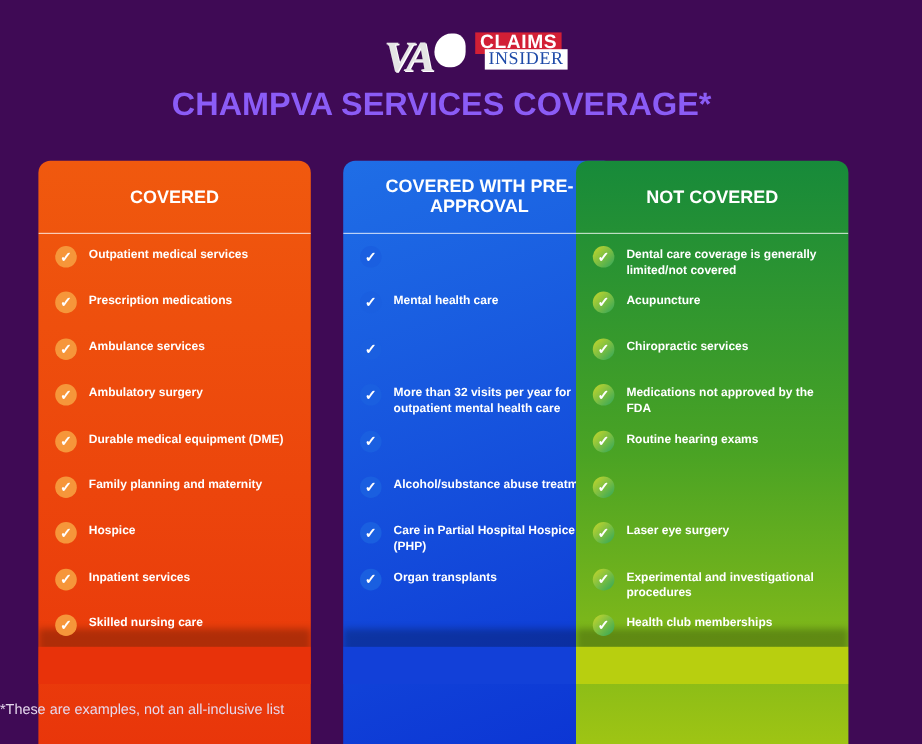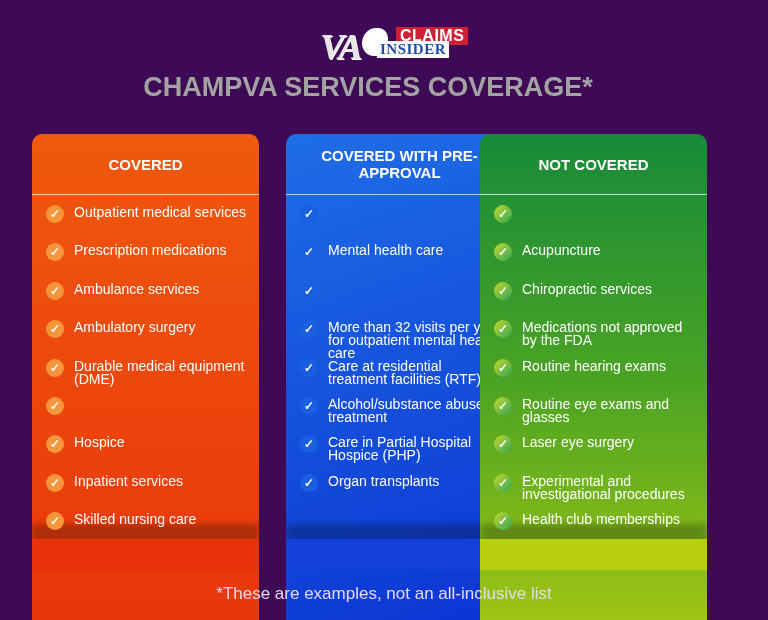--- a/index.html
+++ b/index.html
@@ -1,39 +1,39 @@
 <!DOCTYPE html>
 <html><head>
 <meta charset="utf-8">
 <style>
 *{margin:0;padding:0;box-sizing:border-box}
 body{width:768px;height:620px;background:#3f0a55;font-family:"Liberation Sans",sans-serif;position:relative;overflow:hidden}
 .logo{position:absolute;left:304px;top:24px;width:160px;height:40px}
 .logo .va{position:absolute;left:16px;top:2px;font-family:"Liberation Serif",serif;font-weight:bold;font-style:italic;font-size:36px;color:#e5e5e5;letter-spacing:-3px;text-shadow:1px 1px 0 #fff}
 .logo .eagle{position:absolute;left:58px;top:4px;width:26px;height:28px;background:#fff;border-radius:60% 40% 50% 50%}
 .logo .claims{position:absolute;left:92px;top:3px;font-weight:bold;font-size:16px;color:#fff;background:#d21f35;padding:0 4px;letter-spacing:0.5px}
-.logo .insider{position:absolute;left:73px;top:17px;font-family:"Liberation Serif",serif;font-weight:bold;font-size:15px;color:#1e4aa8;background:#fff;padding:0 3px;letter-spacing:0.5px}
-.title{position:absolute;left:0;width:736px;top:72px;text-align:center;color:#a3a3a3;font-weight:bold;font-size:27px}
+.logo .insider{position:absolute;left:100px;top:17px;font-family:"Liberation Serif",serif;font-weight:normal;font-size:15px;color:#1e4aa8;background:#fff;padding:0 3px;letter-spacing:0.5px}
+.title{position:absolute;left:0;width:736px;top:72px;text-align:center;color:#8b5cf6;font-weight:bold;font-size:27px}
 .card{position:absolute;top:134px;width:227px;height:542px;border-radius:10px;overflow:hidden}
 .card.c1{left:32px;background:linear-gradient(180deg,#f0590e 0%,#e8320a 100%)}
 .card.c2{left:286px;background:linear-gradient(160deg,#1f6ee6 0%,#0a2fd2 100%)}
 .card.c3{left:480px;background:linear-gradient(180deg,#178a3a 0%,#4aa324 45%,#b2cc10 100%)}
 .card .shadow{position:absolute;left:0;right:0;top:390px;height:28px;background:rgba(0,0,0,0.25);filter:blur(3px);border-radius:0 0 12px 12px}
 .card .lower{position:absolute;left:0;right:0;top:405px;height:31px}
 .c1 .lower{background:#e8320a}.c2 .lower{background:#1240d8}.c3 .lower{background:#b8cf0f}
 .head{height:60px;display:flex;align-items:center;justify-content:center;text-align:center;color:#fff;font-weight:bold;font-size:15px;line-height:17px;padding:0 20px}
 .rule{height:1px;background:rgba(255,255,255,0.7);margin:0 0}
 .items{position:relative;padding-top:11px}
 .item{display:flex;align-items:flex-start;padding:0 12px 0 14px;height:38.4px}
 .ck{flex:0 0 18px;height:18px;border-radius:50%;margin-right:10px;display:flex;align-items:center;justify-content:center;color:#fff;font-size:12px;font-weight:bold;margin-top:-1px}
 .c1 .ck{background:#f6963a}
 .c2 .ck{background:#1a5fe0}
 .c3 .ck{background:linear-gradient(135deg,#c9d82a,#2fa55a)}
-.txt{color:#fff;font-size:14px;line-height:13px;font-weight:normal}
-.foot{position:absolute;left:0;width:768px;top:584px;text-align:center;color:#e6d9ee;font-size:17px}
+.txt{color:#fff;font-size:10px;line-height:13px;font-weight:bold}
+.foot{position:absolute;left:0;width:768px;top:584px;color:#e6d9ee;font-size:12px}
 </style>
 </head>
 <body>
 
 <div class="logo">
   <span class="va">VA</span>
   <span class="eagle"></span>
   <span class="claims">CLAIMS</span>
   <span class="insider">INSIDER</span>
 </div>
@@ -61,20 +61,21 @@
       <div class="item">
         <span class="ck">✓</span>
         <span class="txt">Ambulatory surgery</span>
       </div>
       <div class="item">
         <span class="ck">✓</span>
         <span class="txt">Durable medical equipment (DME)</span>
       </div>
       <div class="item">
         <span class="ck">✓</span>
+        <span class="txt">Family planning and maternity</span>
       </div>
       <div class="item">
         <span class="ck">✓</span>
         <span class="txt">Hospice</span>
       </div>
       <div class="item">
         <span class="ck">✓</span>
         <span class="txt">Inpatient services</span>
       </div>
       <div class="item">
@@ -98,21 +99,20 @@
       </div>
       <div class="item">
         <span class="ck">✓</span>
       </div>
       <div class="item">
         <span class="ck">✓</span>
         <span class="txt">More than 32 visits per year for outpatient mental health care</span>
       </div>
       <div class="item">
         <span class="ck">✓</span>
-        <span class="txt">Care at residential treatment facilities (RTF)</span>
       </div>
       <div class="item">
         <span class="ck">✓</span>
         <span class="txt">Alcohol/substance abuse treatment</span>
       </div>
       <div class="item">
         <span class="ck">✓</span>
         <span class="txt">Care in Partial Hospital Hospice (PHP)</span>
       </div>
       <div class="item">
@@ -122,40 +122,40 @@
     </div>
 </div>
 <div class="card c3">
   <div class="shadow"></div>
     <div class="lower"></div>
   <div class="head">NOT COVERED</div>
   <div class="rule"></div>
   <div class="items">
       <div class="item">
         <span class="ck">✓</span>
+        <span class="txt">Dental care coverage is generally limited/not covered</span>
       </div>
       <div class="item">
         <span class="ck">✓</span>
         <span class="txt">Acupuncture</span>
       </div>
       <div class="item">
         <span class="ck">✓</span>
         <span class="txt">Chiropractic services</span>
       </div>
       <div class="item">
         <span class="ck">✓</span>
         <span class="txt">Medications not approved by the FDA</span>
       </div>
       <div class="item">
         <span class="ck">✓</span>
         <span class="txt">Routine hearing exams</span>
       </div>
       <div class="item">
         <span class="ck">✓</span>
-        <span class="txt">Routine eye exams and glasses</span>
       </div>
       <div class="item">
         <span class="ck">✓</span>
         <span class="txt">Laser eye surgery</span>
       </div>
       <div class="item">
         <span class="ck">✓</span>
         <span class="txt">Experimental and investigational procedures</span>
       </div>
       <div class="item">

